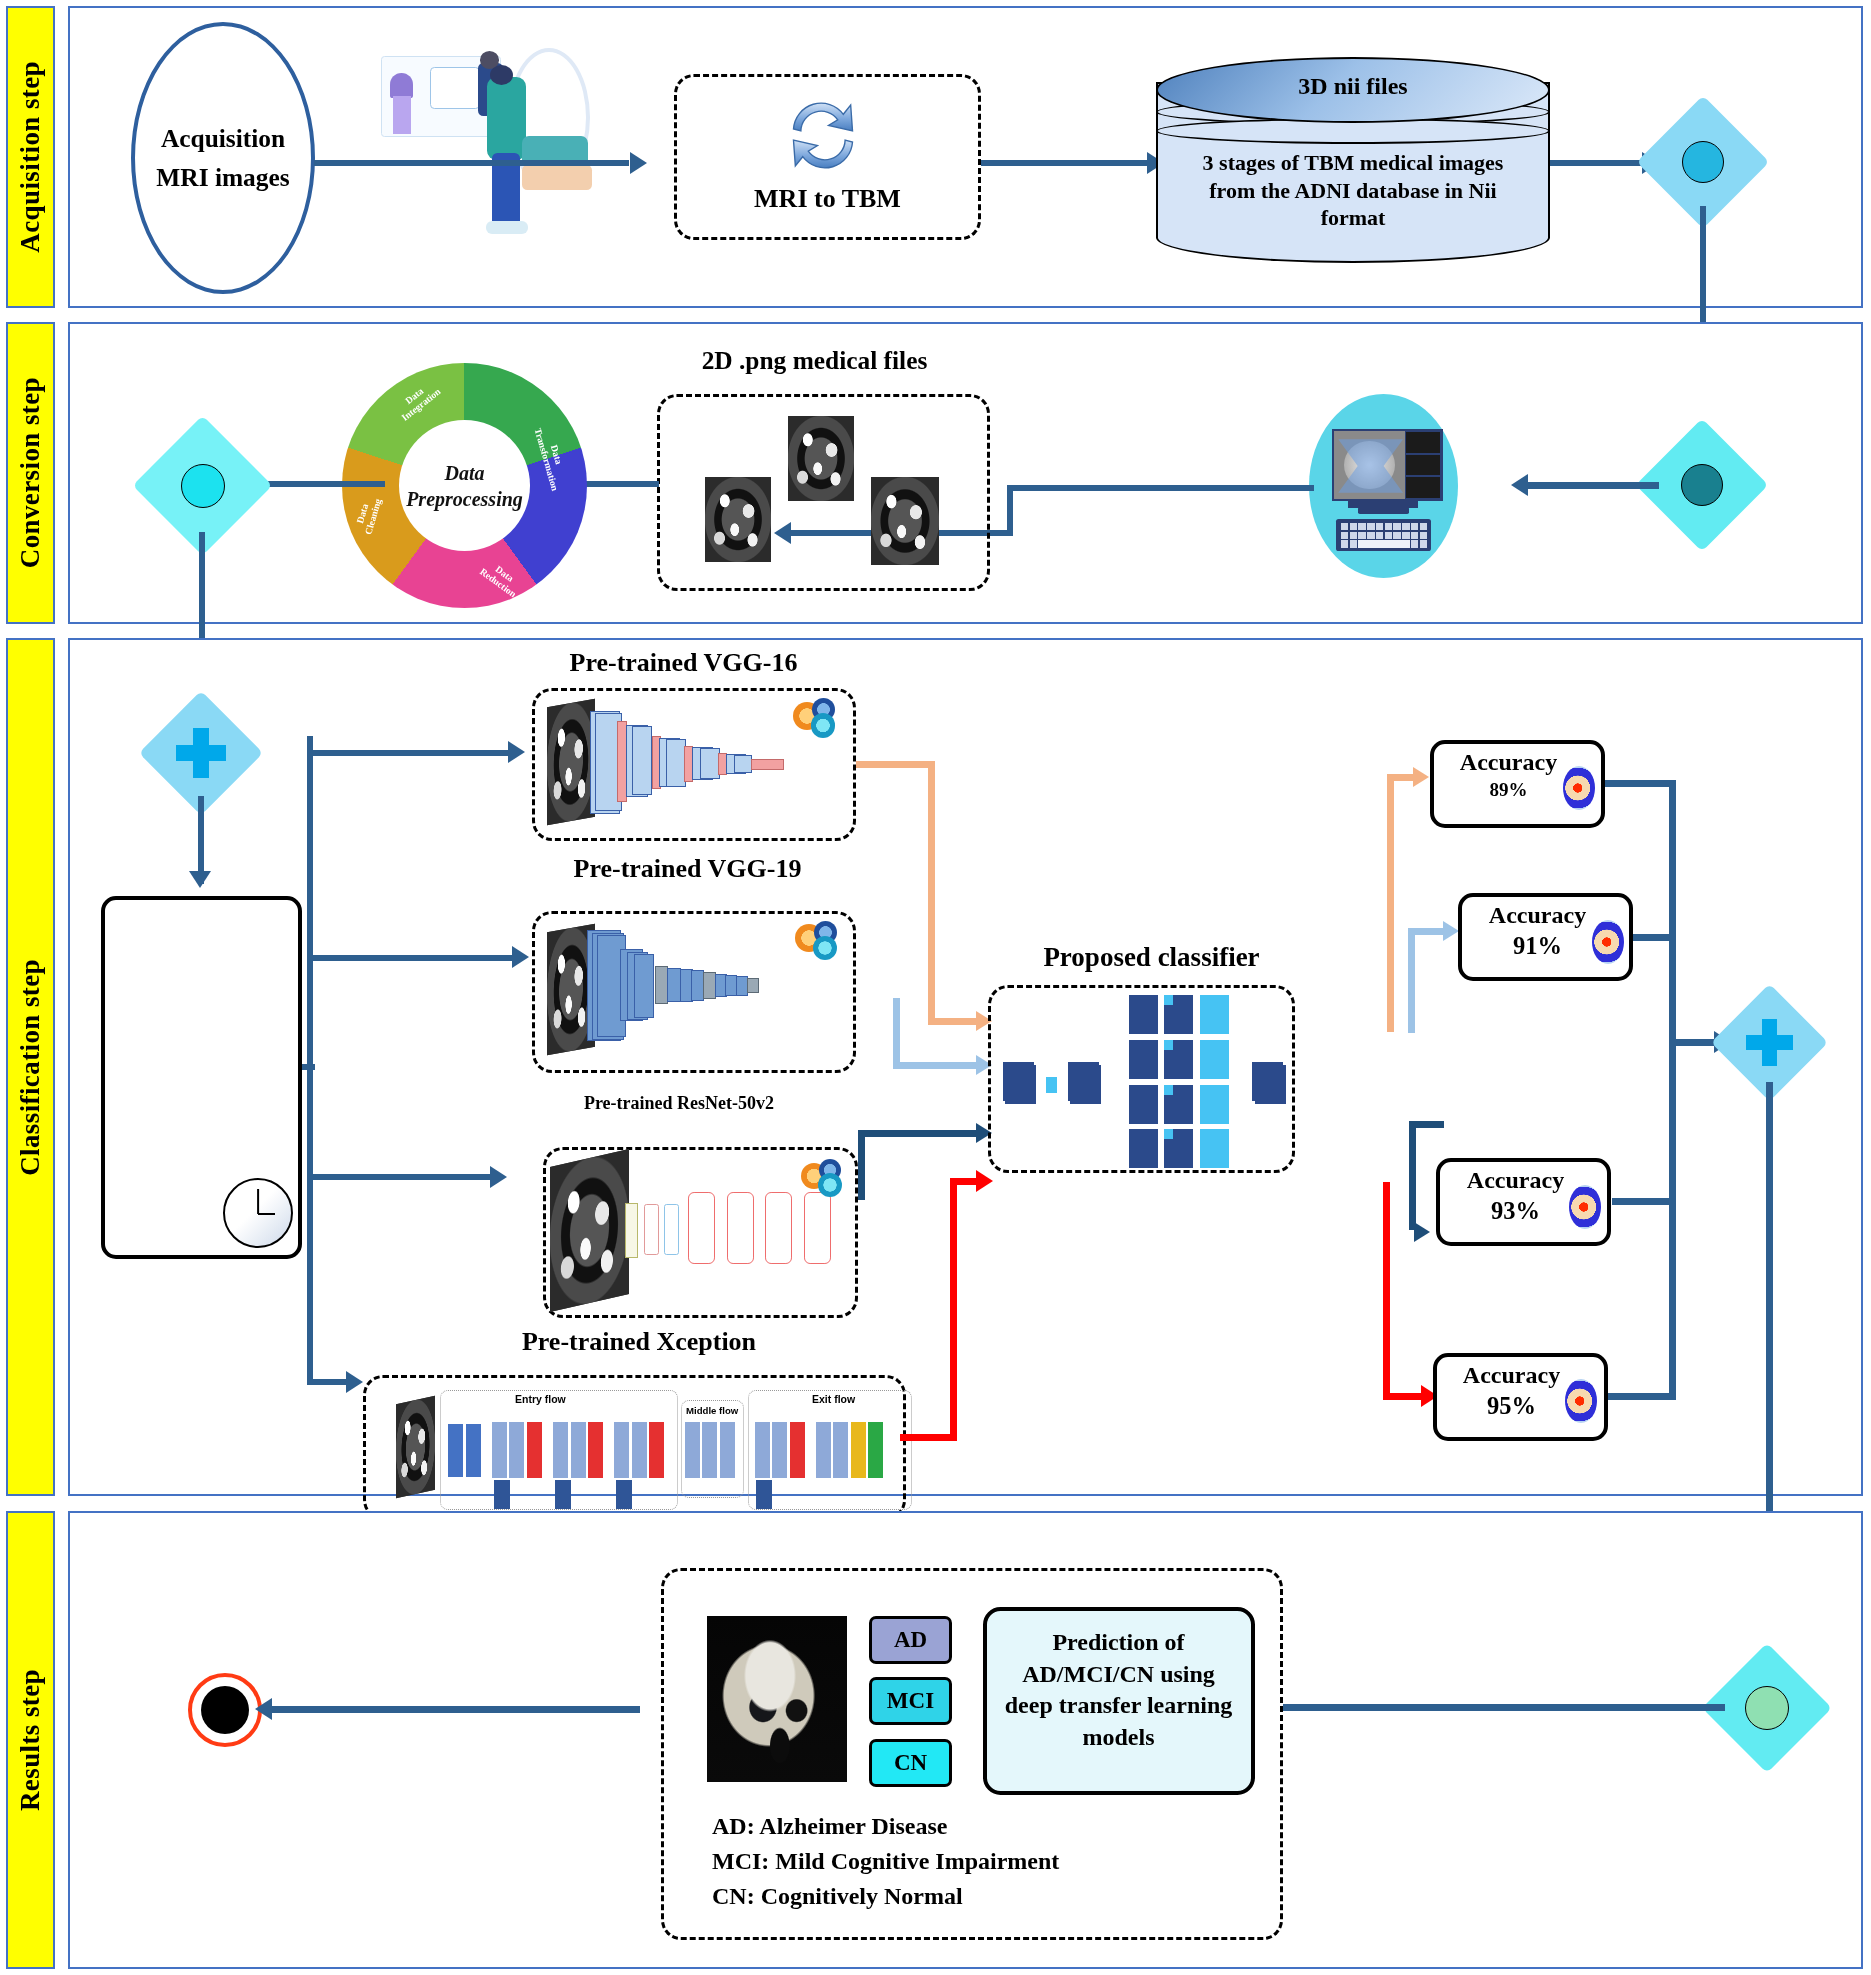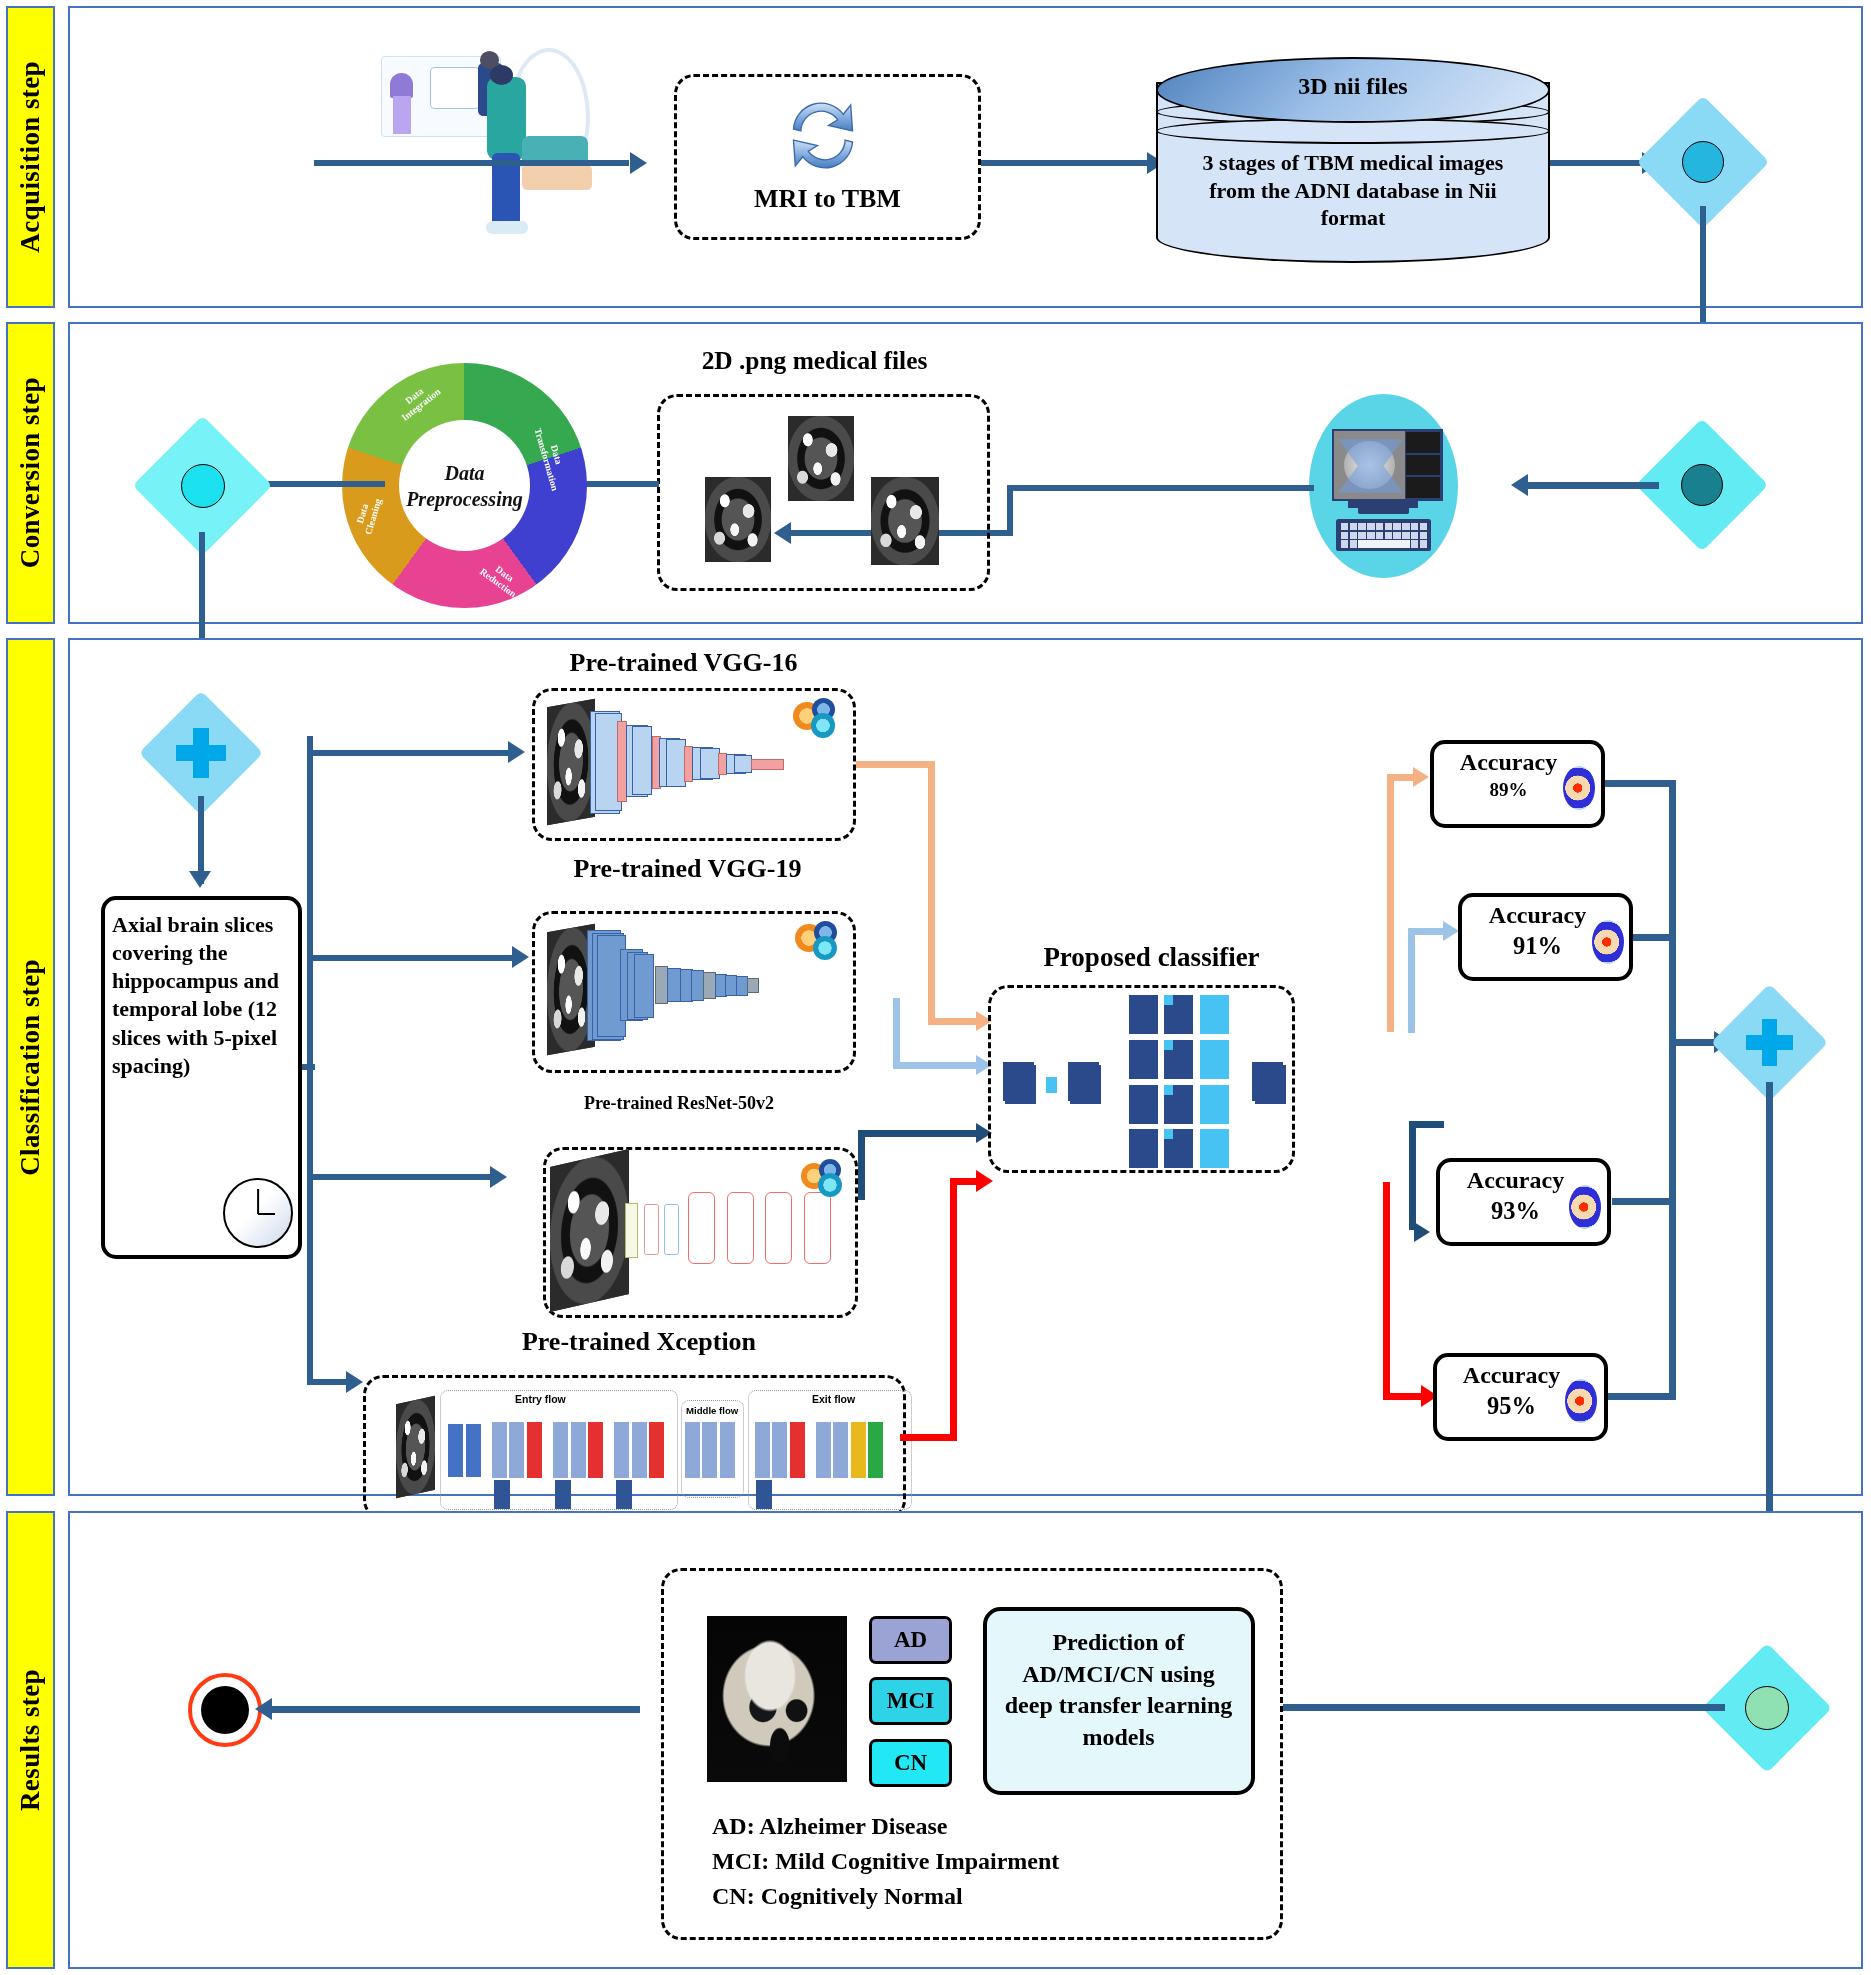--- a/index.html
+++ b/index.html
@@ -108,20 +108,26 @@
 </head>
 <body>
 
 <div id="page">
 
   <div class="lane-label" style="left:6.1px;top:6.1px;width:49px;height:302px;">
     <span style="font-size:27px;">Acquisition step</span>
   </div>
   <div class="lane" style="left:68px;top:6.1px;width:1795px;height:302px;"></div>
 
+  <div class="ellipse" style="left:131px;top:22px;width:184px;height:272px;font-size:25.4px;line-height:1.55;">
+    <div>
+      <div>Acquisition</div>
+      <div>MRI images</div>
+    </div>
+  </div>
 
   <div style="position:absolute;left:377px;top:44px;width:210px;height:193px;">
      <div style="position:absolute;left:4.4px;top:12.3px;width:118px;height:79px;border:1.3px solid #cfe2f3;border-radius:3.5px;background:#f7fbff;"></div>
      <div style="position:absolute;left:53px;top:23px;width:48px;height:40px;border:1.3px solid #9ec5e8;border-radius:4.4px;background:#fff;"></div>
      <div style="position:absolute;left:13px;top:29px;width:23px;height:24.5px;border-radius:11.4px 11.4px 2.6px 2.6px;background:#8f7bd6;"></div>
      <div style="position:absolute;left:16px;top:52px;width:17.5px;height:38px;background:#b9a6ef;"></div>
      <div style="position:absolute;left:112px;top:53px;width:37px;height:47px;background:#1c1f2b;border-radius:2.6px;"></div>
      <div style="position:absolute;left:101px;top:19px;width:25.4px;height:53px;background:#2b4a8b;border-radius:5.3px;"></div>
      <div style="position:absolute;left:103px;top:7px;width:19px;height:17.5px;background:#4d4d63;border-radius:50%;"></div>
      <div style="position:absolute;left:131px;top:4.4px;width:74px;height:131px;border:4.4px solid #dfe9f6;border-radius:50%;"></div>
@@ -276,21 +282,20 @@
   <div class="lane" style="left:68px;top:638px;width:1795px;height:858px;"></div>
 
   <div class="diamond" style="left:157px;top:709px;width:88px;height:88px;">
      <i style="background:#8ad9f5;"></i>
      <div class="gw-plus"></div>
   </div>
   <div class="ln" style="left:198px;top:796px;width:6.1px;height:88px;"></div>
   <div class="ah ah-d" style="left:189px;top:871px;"></div>
 
   <div class="solidbox" style="left:101px;top:896px;width:201px;height:363px;"></div>
-  <div style="position:absolute;left:112px;top:911px;width:180px;font-size:22px;font-weight:bold;line-height:1.28;color:#000;">Axial brain slices covering the hippocampus and temporal lobe (12 slices with 5-pixel spacing)</div>
   <div class="clock" style="left:223px;top:1178px;width:66px;height:66px;"></div>
 
   <div class="ln" style="left:307px;top:736px;width:6.1px;height:648px;"></div>
   <div class="ln" style="left:302px;top:1064px;width:13px;height:6.1px;"></div>
 
   <div class="ln" style="left:307px;top:750px;width:201px;height:6.1px;"></div>
   <div class="ah ah-r" style="left:508px;top:741px;"></div>
 
   <div class="ln" style="left:307px;top:955px;width:206px;height:6.1px;"></div>
   <div class="ah ah-r" style="left:512px;top:946px;"></div>

